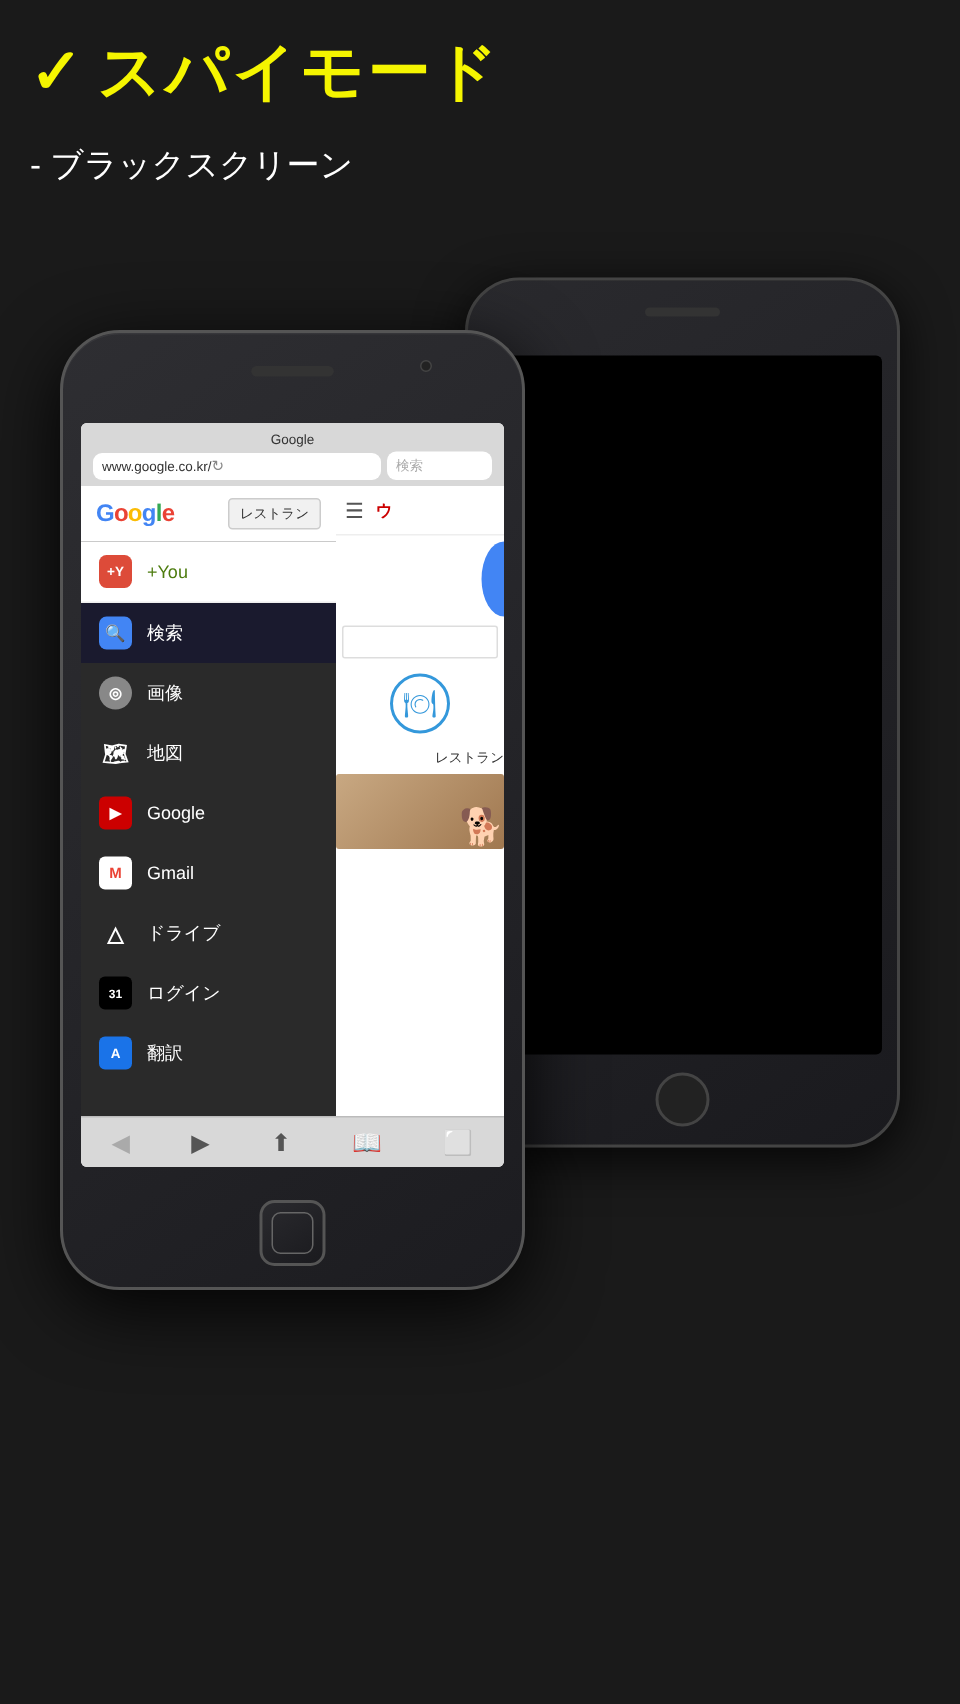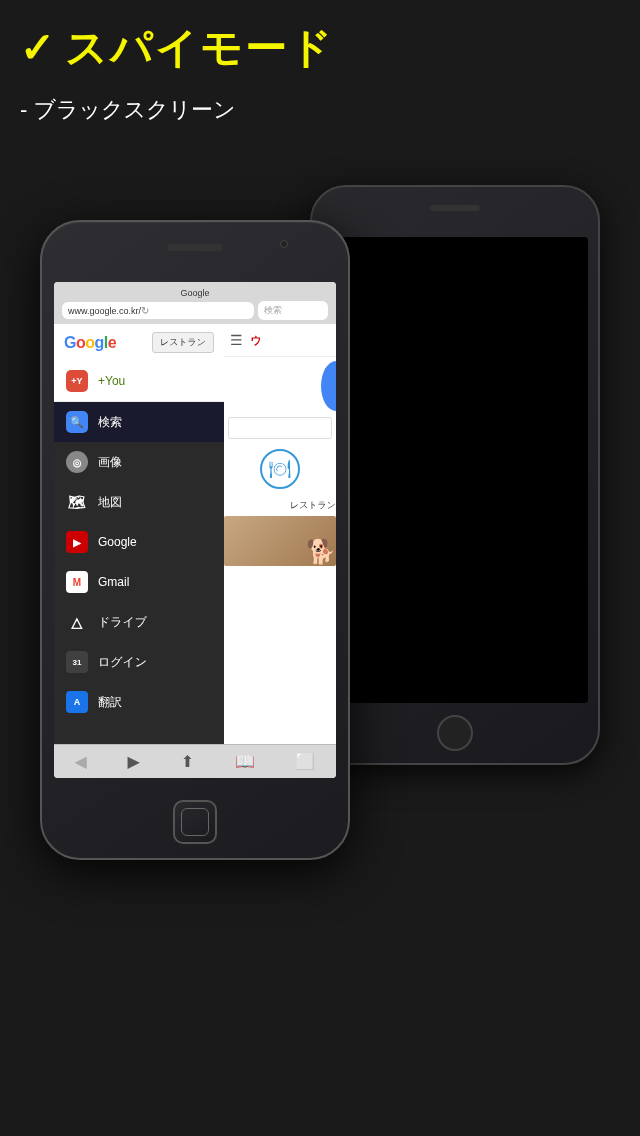--- a/index.html
+++ b/index.html
@@ -243,21 +243,21 @@
       font-weight: bold;
     }
     .menu-item-label {
       color: white;
       font-size: 12px;
     }
     .icon-plus-you { background: #dd4b39; }
     .icon-search { background: #4285F4; }
     .icon-images { background: #666; }
     .icon-youtube { background: #cc0000; }
-    .icon-calendar { background: #404040; }
+    .icon-calendar { background: #000000; }
 
     
     .browser-right {
       flex: 1;
       background: #fff;
       overflow: hidden;
       position: relative;
     }
     .right-top-bar {
       display: flex;

